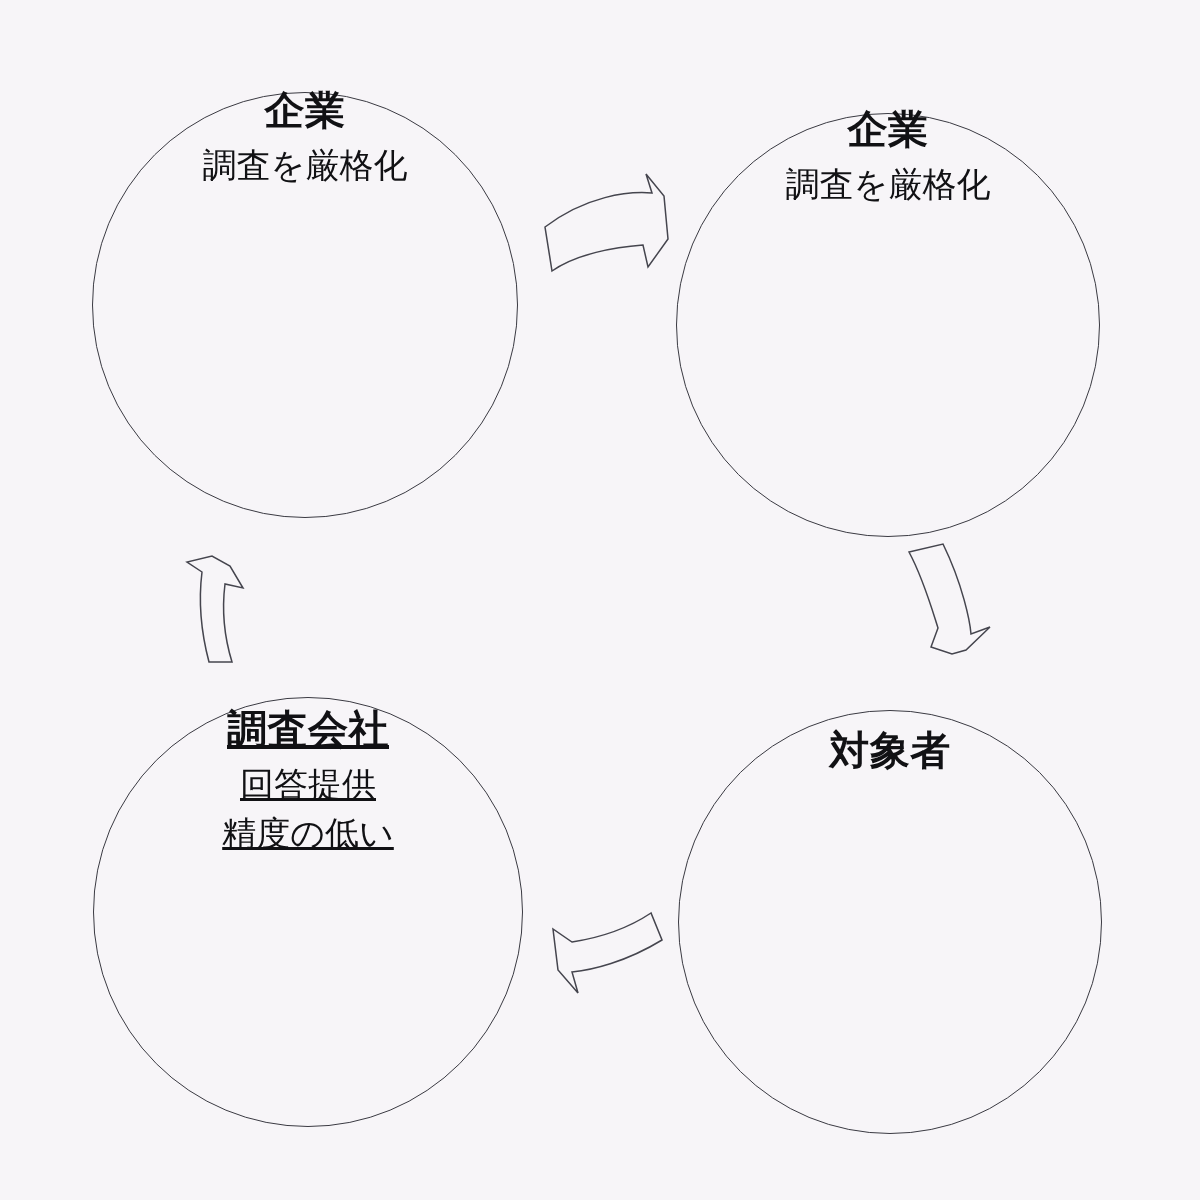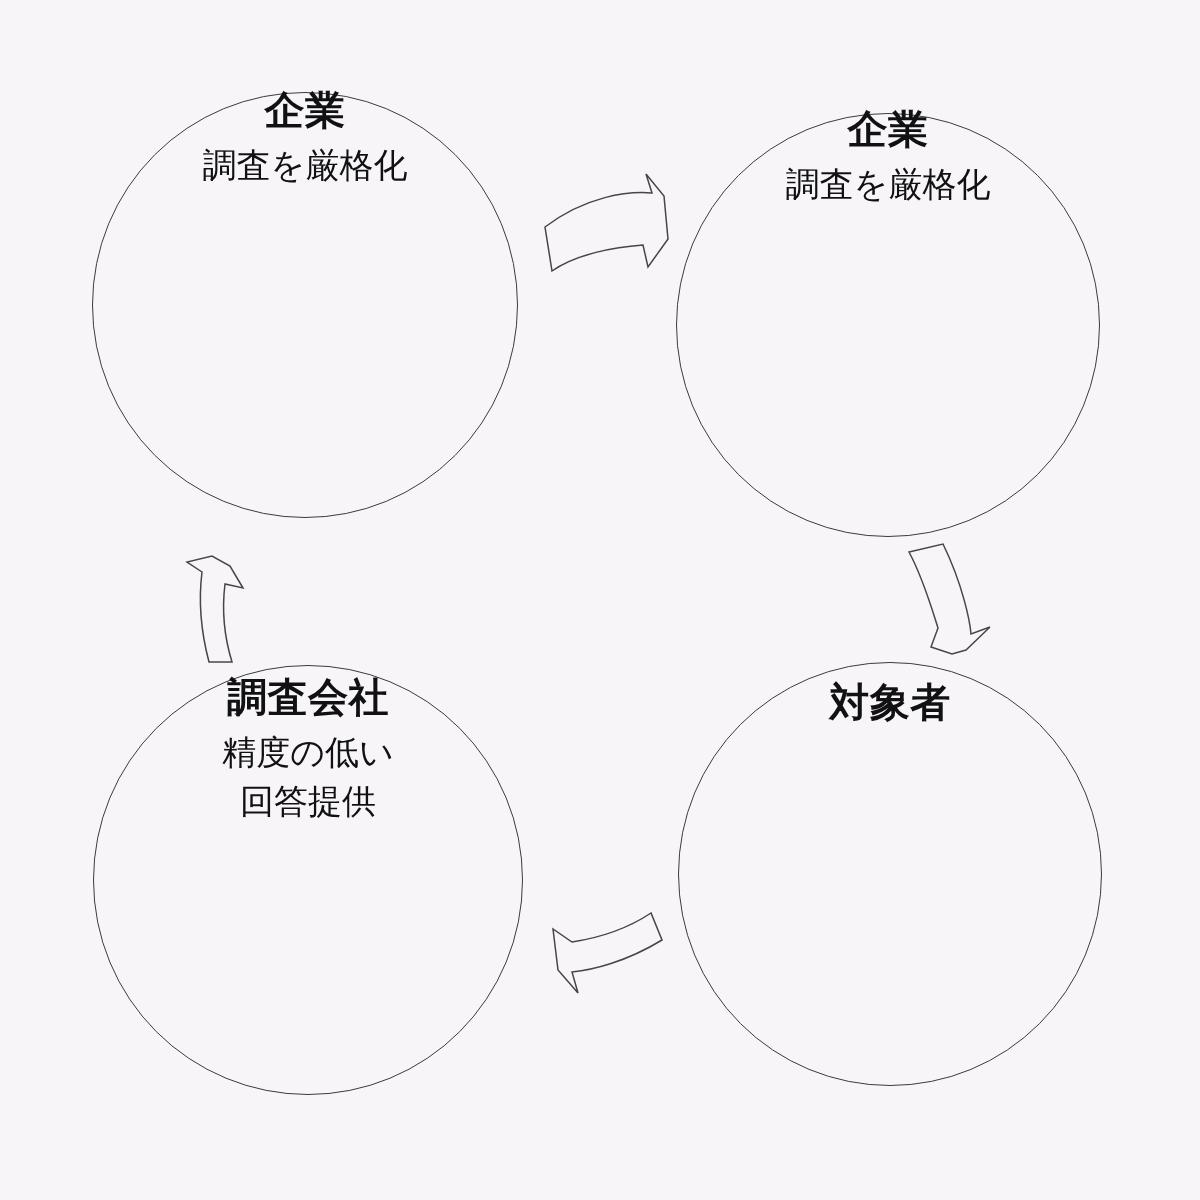--- a/index.html
+++ b/index.html
@@ -58,22 +58,22 @@
   .node-line {
     font-weight: 400;
     font-size: 34px;
     line-height: 1.26;
     white-space: nowrap;
   }
 
   
   #node-tl { left: 92px;  top: 92px;  width: 426px; height: 426px; }
   #node-tr { left: 676px; top: 113px; width: 424px; height: 424px; }
-  #node-br { left: 678px; top: 662px; width: 424px; height: 424px; }
-  #node-bl { left: 93px;  top: 665px; width: 430px; height: 430px; }
+  #node-br { left: 678px; top: 710px; width: 424px; height: 424px; }
+  #node-bl { left: 93px;  top: 697px; width: 430px; height: 430px; text-decoration: underline; }
 
   
   #node-tl .node-body { transform: translateY(-6px); }
   #node-tr .node-body { transform: translateY(-8px); }
   #node-br .node-body { transform: translateY(16px); }
   #node-bl .node-body { transform: translateY(8px); }
 
   .node-body {
     display: flex;
     flex-direction: column;
@@ -156,19 +156,19 @@
   <div class="node" id="node-br">
     <div class="node-body">
       <div class="node-title">対象者</div>
     </div>
   </div>
 
   <div class="node" id="node-bl">
     <div class="node-body">
       <div class="node-title">調査会社</div>
       <div class="node-lines">
+        <div class="node-line">回答提供</div>
         <div class="node-line">精度の低い</div>
-        <div class="node-line">回答提供</div>
       </div>
     </div>
   </div>
 
 </div>
 
 </body></html>

